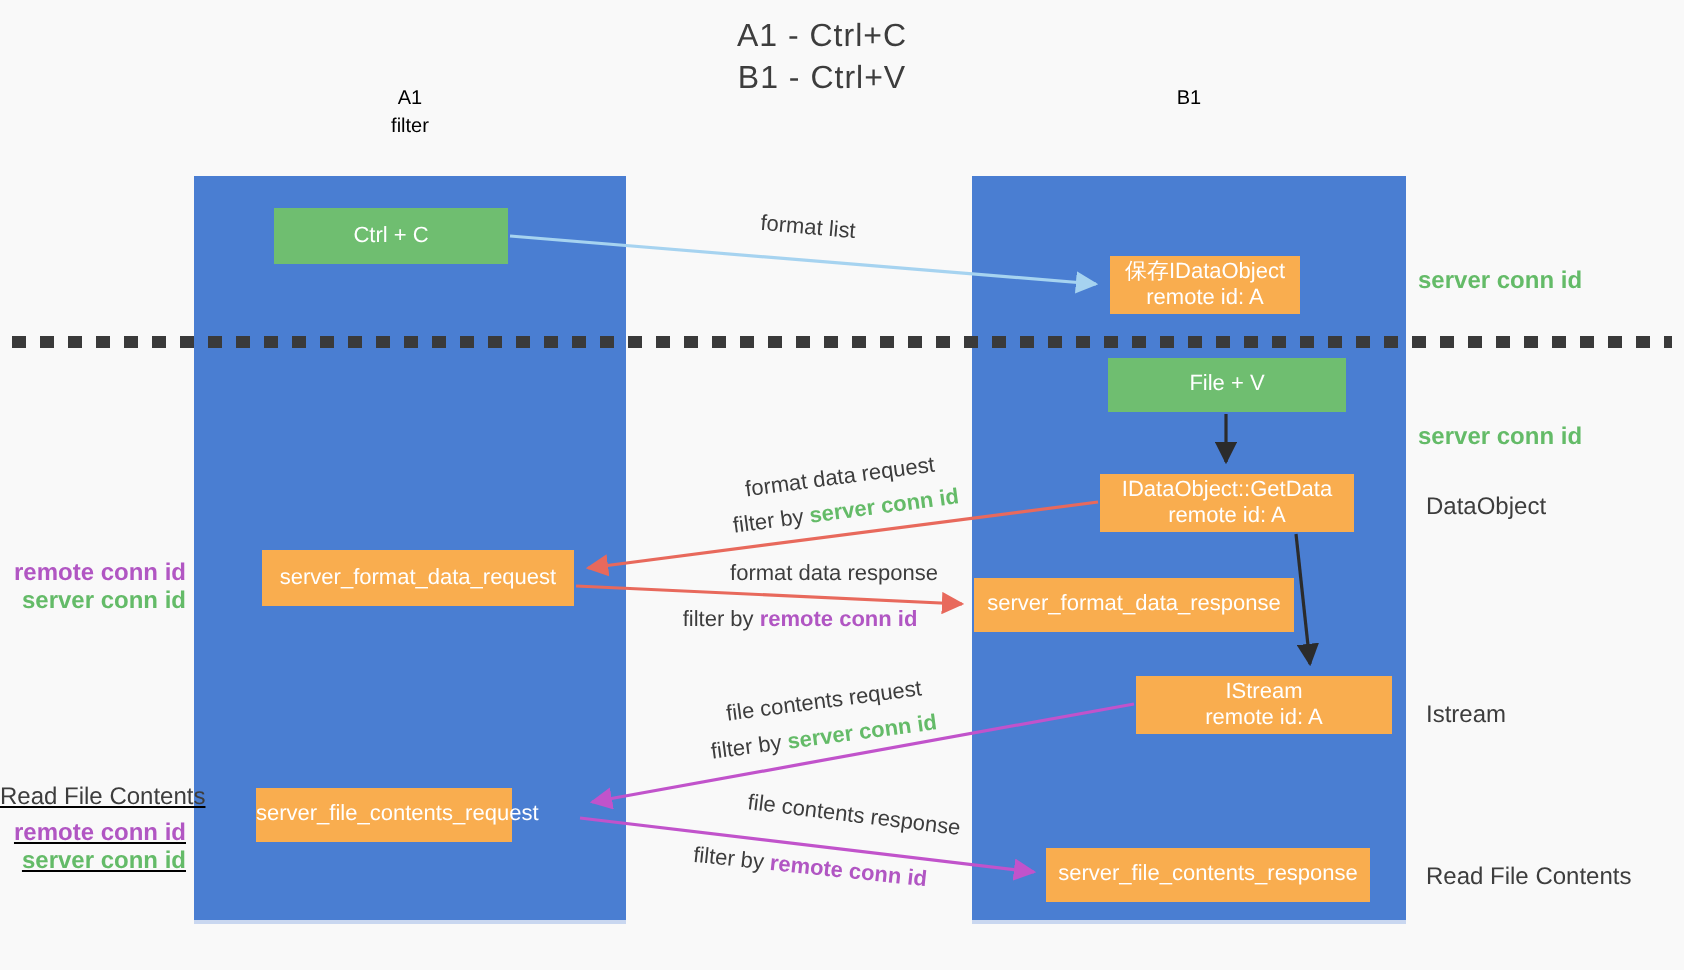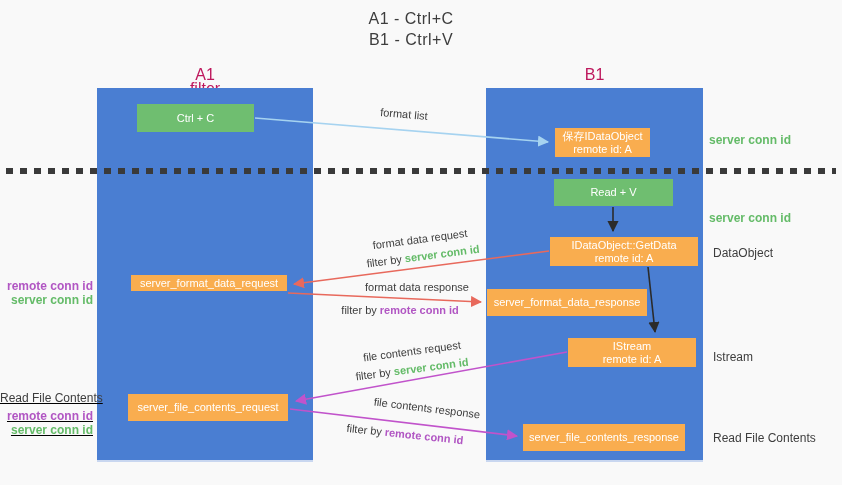--- a/index.html
+++ b/index.html
@@ -6,21 +6,21 @@
     --lane-blue:#4a7ed2; --node-green:#6fbe70; --node-orange:#f9ad4f;
     --arrow-light-blue:#a6d3f0; --arrow-red:#e8695c; --arrow-magenta:#c153cb;
     --arrow-black:#2b2b2b; --text-green:#64bb68; --text-purple:#b156c3; --text-dark:#3d3d3d;
   }
   html,body{margin:0;padding:0;}
   body{font-family:"Liberation Sans","DejaVu Sans",sans-serif;background:#fff;}
   #canvas{position:relative;width:842px;height:485px;background:#f9f9f9;overflow:hidden;}
   .abs{position:absolute;}
   .title{width:100%;text-align:center;top:8px;left:-10px;font-size:16px;line-height:21px;color:var(--text-dark,#3d3d3d);letter-spacing:.5px;}
   .lane{background:var(--lane-blue,#4a7ed2);top:88px;height:372px;border-bottom:2px solid #c9d7f0;}
-  .lane-head{top:68px;text-align:center;font-size:16px;line-height:14px;color:#be185d;}
+  .lane-head{top:43px;text-align:center;font-size:10px;line-height:14px;color:#000000;}
   .node{color:#fff;font-size:11px;text-align:center;display:flex;flex-direction:column;justify-content:center;line-height:13px;box-sizing:border-box;}
   .green{background:var(--node-green,#6fbe70);}
   .orange{background:var(--node-orange,#f9ad4f);}
   .dotted{left:6px;top:168px;width:830px;height:6px;
     background:repeating-linear-gradient(90deg,#3a3a3a 0 7px,transparent 7px 14px);}
   .elabel{font-size:11px;color:var(--text-dark,#3d3d3d);white-space:nowrap;transform-origin:center;}
   .center{transform:translateX(-50%);}
   .id-green{color:var(--text-green,#64bb68);font-weight:bold;}
   .id-purple{color:var(--text-purple,#b156c3);font-weight:bold;}
   .side{font-size:12px;line-height:14px;white-space:nowrap;}
@@ -82,35 +82,35 @@
     <line class="ln ln-blk" x1="648" y1="267" x2="655" y2="332" marker-end="url(#ak)"></line>
     <line class="ln ln-red" x1="549" y1="251" x2="294" y2="284" marker-end="url(#ar)"></line>
     <line class="ln ln-red" x1="288" y1="293" x2="481" y2="302" marker-end="url(#ar)"></line>
     <line class="ln ln-mag" x1="567" y1="352" x2="296" y2="401" marker-end="url(#am)"></line>
     <line class="ln ln-mag" x1="290" y1="409" x2="517" y2="436" marker-end="url(#am)"></line>
   </svg>
 
   <div class="abs node green" style="left:137px;top:104px;width:117px;height:28px;">
     <div>Ctrl + C</div>
   </div>
-  <div class="abs node orange" style="left:131px;top:275px;width:156px;height:16px;">
+  <div class="abs node orange" style="left:131px;top:275px;width:156px;height:28px;">
     <div>server_format_data_request</div>
   </div>
-  <div class="abs node orange" style="left:128px;top:394px;width:160px;height:27px;">
+  <div class="abs node orange" style="left:128px;top:394px;width:128px;height:27px;">
     <div>server_file_contents_request</div>
   </div>
 
   <div class="abs node orange" style="left:555px;top:128px;width:95px;height:29px;">
     <div>保存IDataObject</div>
     <div>remote id: A</div>
   </div>
   <div class="abs node green" style="left:554px;top:179px;width:119px;height:27px;">
-    <div>Read + V</div>
+    <div>File + V</div>
   </div>
-  <div class="abs node orange" style="left:550px;top:237px;width:148px;height:29px;">
+  <div class="abs node orange" style="left:550px;top:237px;width:127px;height:29px;">
     <div>IDataObject::GetData</div>
     <div>remote id: A</div>
   </div>
   <div class="abs node orange" style="left:487px;top:289px;width:160px;height:27px;">
     <div>server_format_data_response</div>
   </div>
   <div class="abs node orange" style="left:568px;top:338px;width:128px;height:29px;">
     <div>IStream</div>
     <div>remote id: A</div>
   </div>

